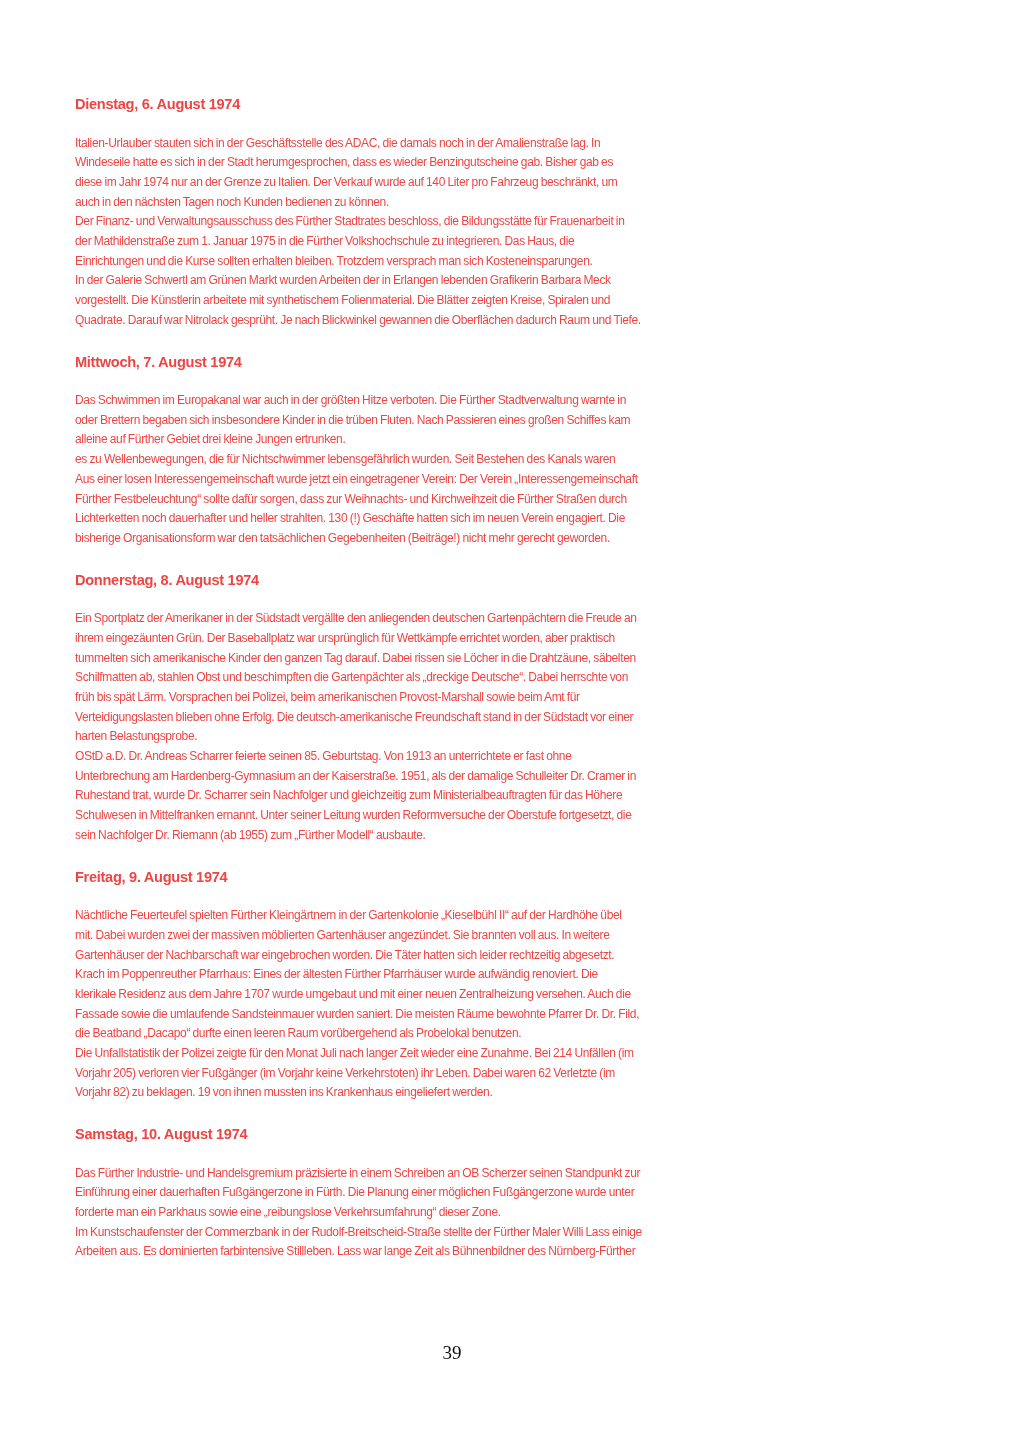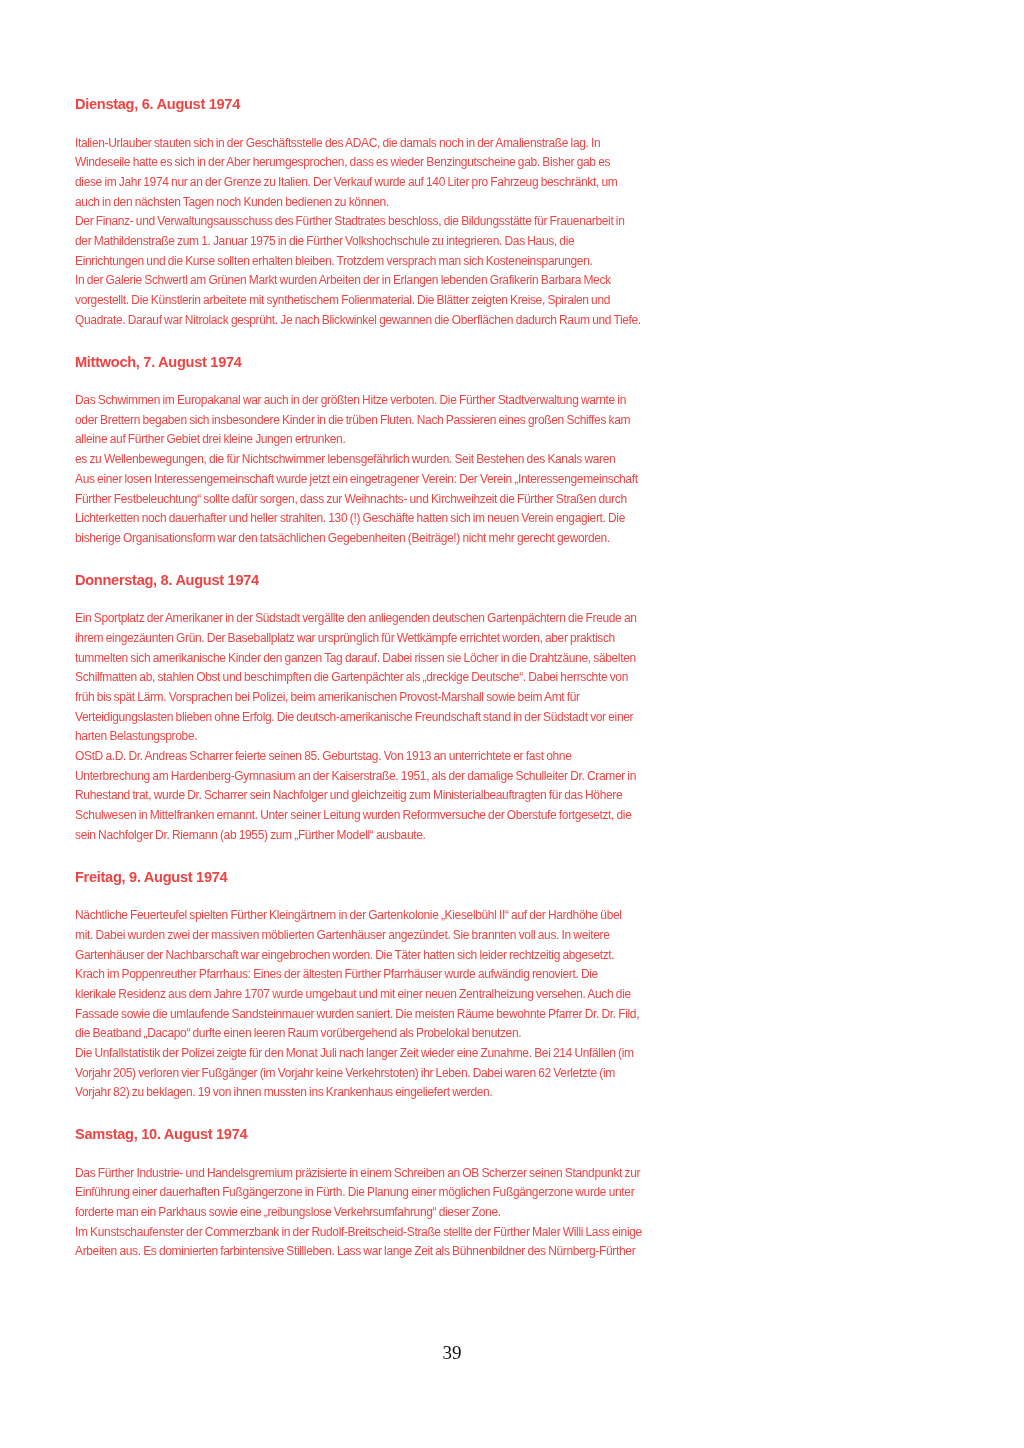--- a/index.html
+++ b/index.html
@@ -23,21 +23,21 @@
   }
 </style>
 </head>
 <body>
 
 <div class="page" id="page">
     <div class="section">
       <div class="heading">Dienstag, 6. August 1974</div>
       <div class="body">
         <div class="line">Italien-Urlauber stauten sich in der Geschäftsstelle des ADAC, die damals noch in der Amalienstraße lag. In</div>
-        <div class="line">Windeseile hatte es sich in der Aber herumgesprochen, dass es wieder Benzingutscheine gab. Bisher gab es</div>
+        <div class="line">Windeseile hatte es sich in der Stadt herumgesprochen, dass es wieder Benzingutscheine gab. Bisher gab es</div>
         <div class="line">diese im Jahr 1974 nur an der Grenze zu Italien. Der Verkauf wurde auf 140 Liter pro Fahrzeug beschränkt, um</div>
         <div class="line">auch in den nächsten Tagen noch Kunden bedienen zu können.</div>
         <div class="line">Der Finanz- und Verwaltungsausschuss des Fürther Stadtrates beschloss, die Bildungsstätte für Frauenarbeit in</div>
         <div class="line">der Mathildenstraße zum 1. Januar 1975 in die Fürther Volkshochschule zu integrieren. Das Haus, die</div>
         <div class="line">Einrichtungen und die Kurse sollten erhalten bleiben. Trotzdem versprach man sich Kosteneinsparungen.</div>
         <div class="line">In der Galerie Schwertl am Grünen Markt wurden Arbeiten der in Erlangen lebenden Grafikerin Barbara Meck</div>
         <div class="line">vorgestellt. Die Künstlerin arbeitete mit synthetischem Folienmaterial. Die Blätter zeigten Kreise, Spiralen und</div>
         <div class="line">Quadrate. Darauf war Nitrolack gesprüht. Je nach Blickwinkel gewannen die Oberflächen dadurch Raum und Tiefe.</div>
       </div>
     </div>

